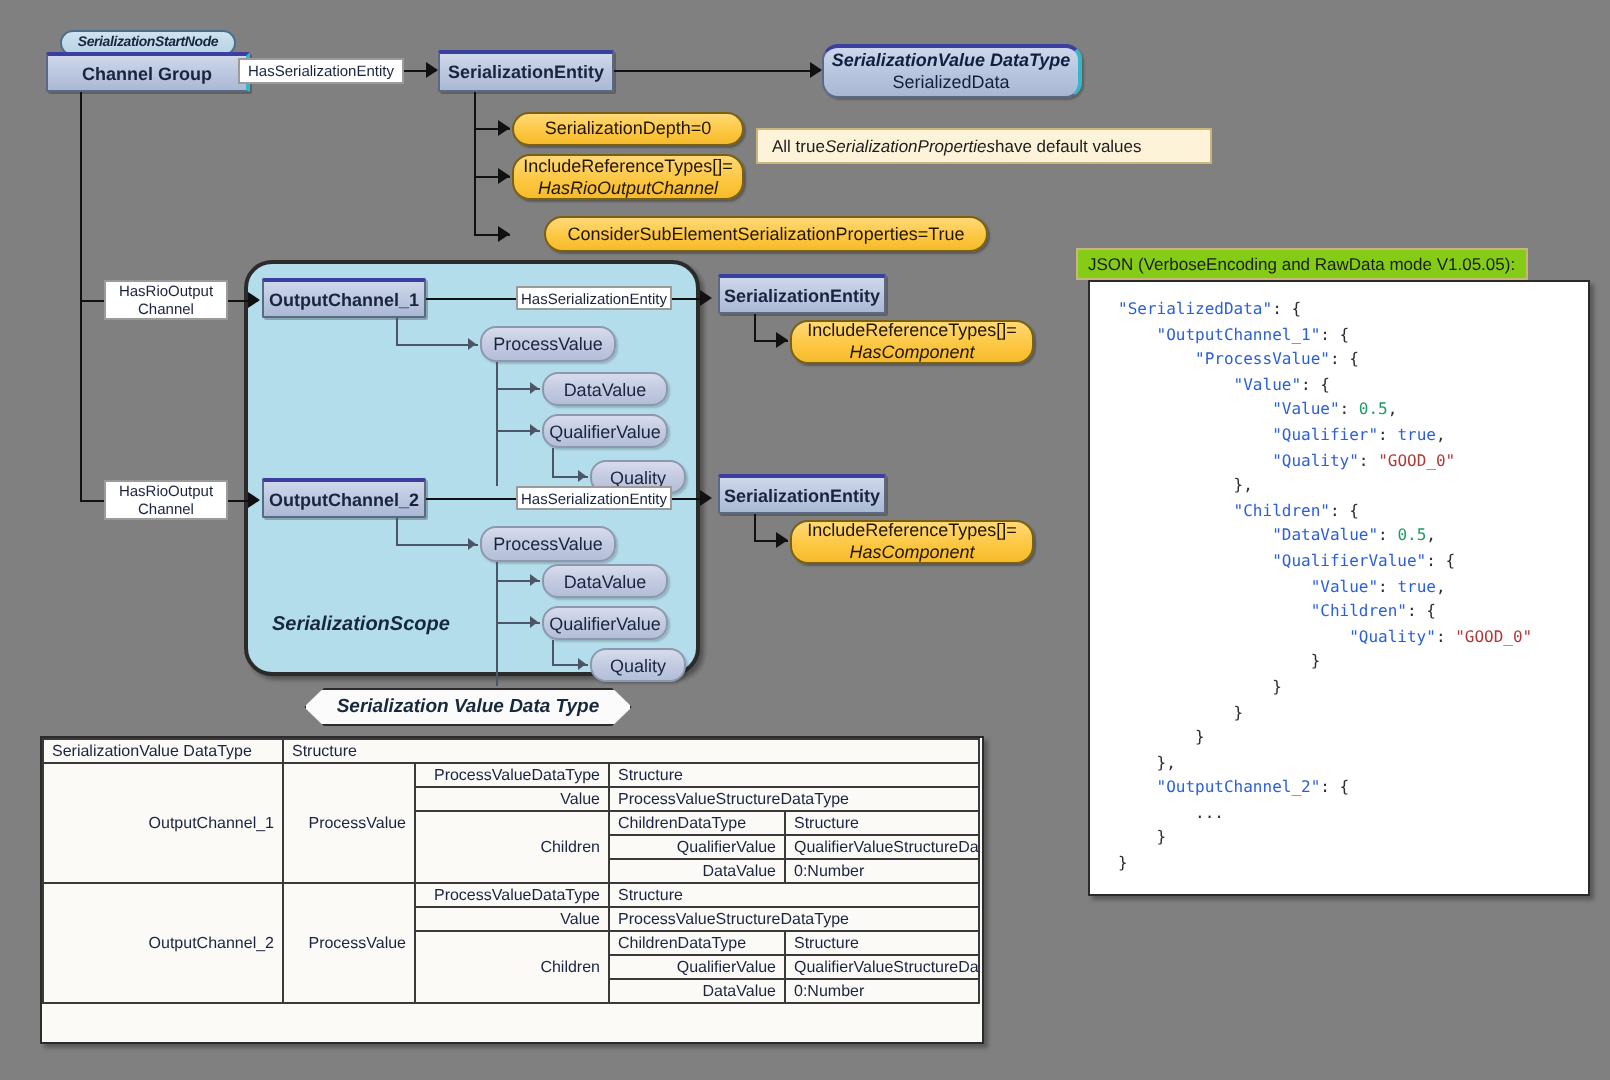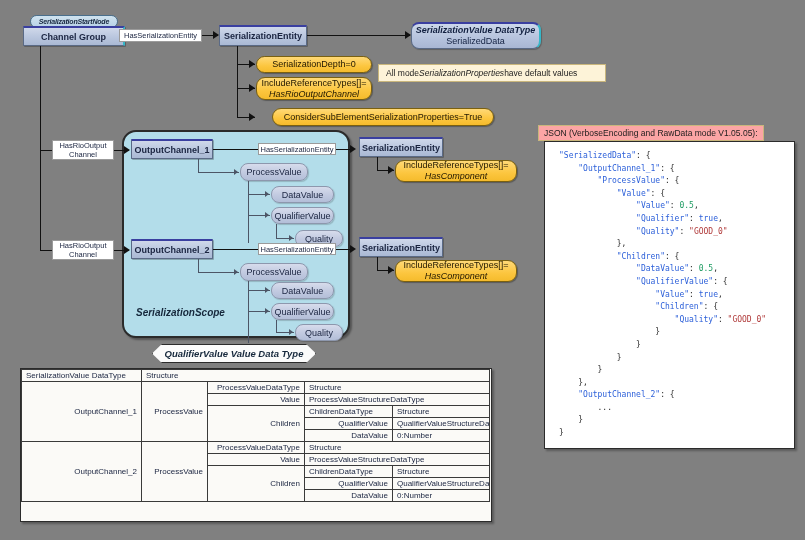--- a/index.html
+++ b/index.html
@@ -128,21 +128,21 @@
     border-top:4px solid transparent;border-bottom:4px solid transparent;
     border-left:6px solid #111;
   }
   .tick{position:absolute;width:0;height:0;
     border-top:3px solid transparent;border-bottom:3px solid transparent;
     border-left:4px solid #4c5566;}
 
   
   .json-wrap{position:absolute;}
   .json-title{
-    background:#fca5a5;border:1px solid #c9b67c;
+    background:#84cc16;border:1px solid #c9b67c;
     font-size:8.5px;color:#1c1c1c;
     padding:2px 5px;display:inline-block;white-space:nowrap;
   }
   .json-body{
     background:#ffffff;border:1.5px solid #2b2b2b;
     font-family:"DejaVu Sans Mono", monospace;
     font-size:8px;line-height:12.6px;
     padding:8px 10px 8px 14px;
     white-space:pre;
     color:#2b2b2b;
@@ -211,21 +211,21 @@
   <div class="abs prop-box" style="left:256px;top:77px;width:116px;height:23px;flex-direction:column;">
     <span>IncludeReferenceTypes[]=</span>
     <i>HasRioOutputChannel</i>
   </div>
 
   <div class="abs ln-h" style="left:237px;top:117px;width:18px;"></div>
   <div class="abs arrow" style="left:249px;top:113px;"></div>
   <div class="abs prop-box" style="left:272px;top:108px;width:222px;height:18px;">ConsiderSubElementSerializationProperties=True</div>
 
   <div class="abs note-box" style="left:378px;top:64px;width:228px;height:18px;">
-    <span>All mode </span>
+    <span>All true </span>
       <em>SerializationProperties</em>
       <span> have default values</span>
   </div>
 
   <div class="abs ln-v" style="left:40px;top:46px;height:106px;"></div>
   <div class="abs ln-h" style="left:40px;top:150px;width:13px;"></div>
   <div class="abs ln-v" style="left:40px;top:150px;height:101px;"></div>
   <div class="abs ln-h" style="left:40px;top:250px;width:13px;"></div>
 
   <div class="abs scope" style="left:122px;top:130px;width:228px;height:208px;"></div>
@@ -304,21 +304,21 @@
 
   <div class="abs tln-h" style="left:248px;top:311px;width:22px;"></div>
   <div class="abs tick" style="left:265px;top:308px;"></div>
   <div class="abs var-box" style="left:271px;top:303px;width:63px;height:17px;">QualifierValue</div>
 
   <div class="abs tln-v" style="left:276px;top:320px;height:13px;"></div>
   <div class="abs tln-h" style="left:276px;top:332px;width:18px;"></div>
   <div class="abs tick" style="left:289px;top:329px;"></div>
   <div class="abs var-box" style="left:295px;top:324px;width:48px;height:17px;">Quality</div>
 
-  <div class="abs hex" style="left:152px;top:344px;width:164px;height:19px;">QualifierValue Value Data Type</div>
+  <div class="abs hex" style="left:152px;top:344px;width:164px;height:19px;">Serialization Value Data Type</div>
 
   <div class="json-wrap" style="left:538px;top:122px;">
     <div class="json-title">JSON (VerboseEncoding and RawData mode V1.05.05):</div>
     <div class="json-body" id="json-body" style="width:225px;height:290px;margin-left:6px;"><span class="jk">"SerializedData"</span><span class="jp">: </span><span class="jp">{</span><span class="jp"></span>
     <span class="jk">"OutputChannel_1"</span><span class="jp">: </span><span class="jp">{</span><span class="jp"></span>
         <span class="jk">"ProcessValue"</span><span class="jp">: </span><span class="jp">{</span><span class="jp"></span>
             <span class="jk">"Value"</span><span class="jp">: </span><span class="jp">{</span><span class="jp"></span>
                 <span class="jk">"Value"</span><span class="jp">: </span><span class="jn">0.5</span><span class="jp">,</span>
                 <span class="jk">"Qualifier"</span><span class="jp">: </span><span class="jb">true</span><span class="jp">,</span>
                 <span class="jk">"Quality"</span><span class="jp">: </span><span class="js">"GOOD_0"</span><span class="jp"></span>

